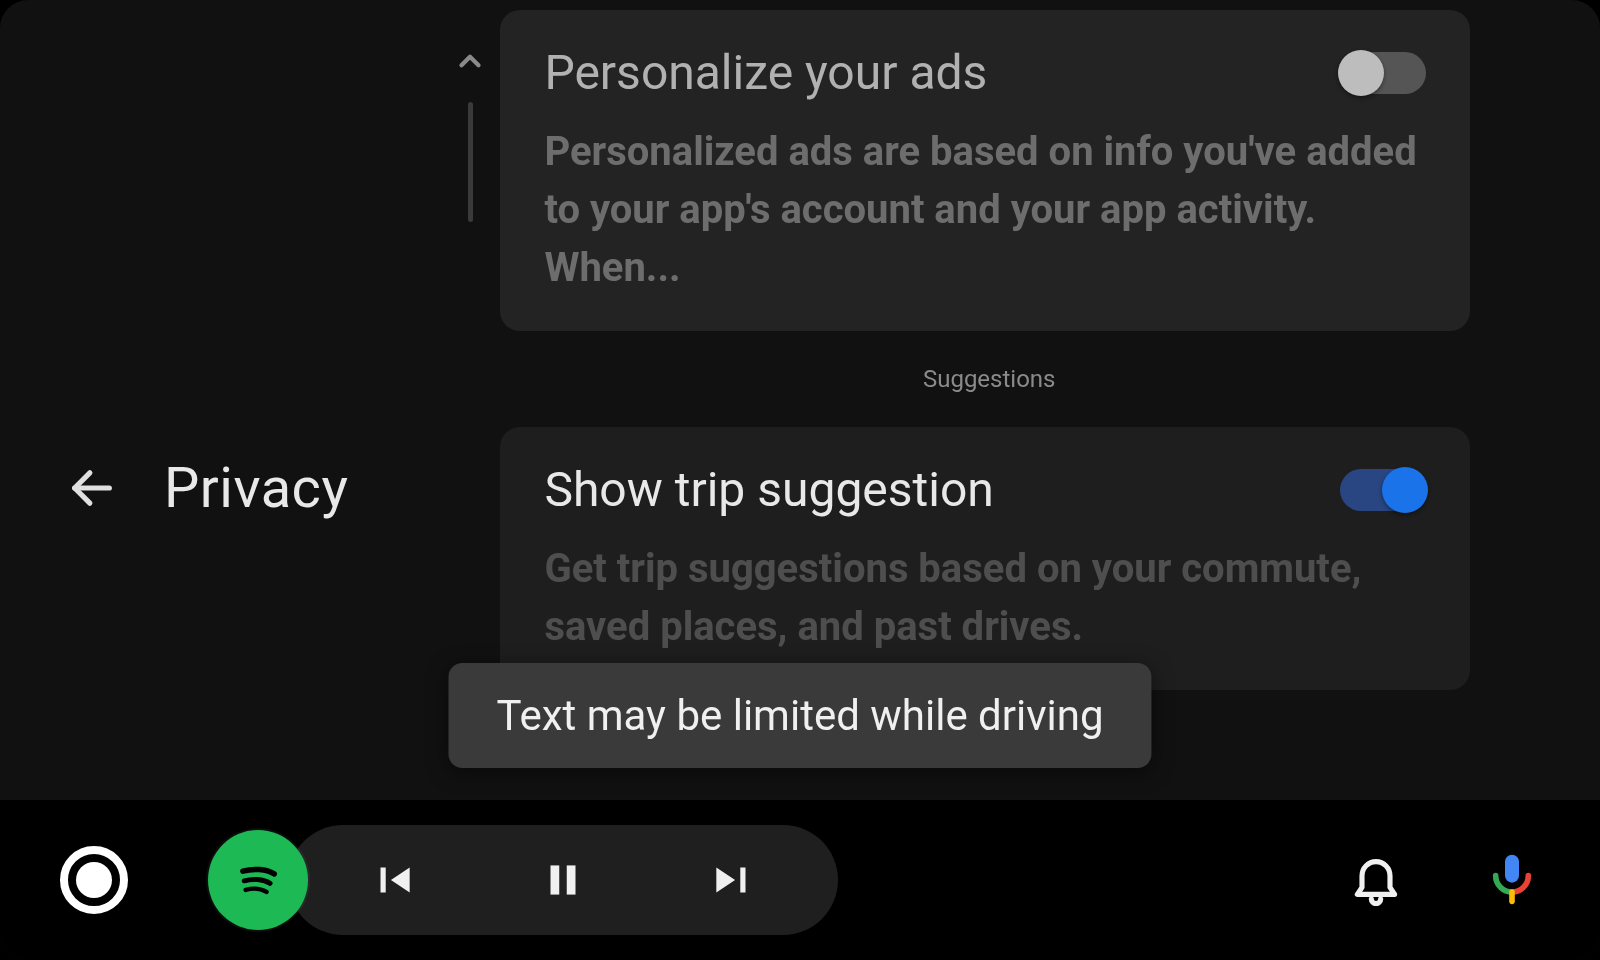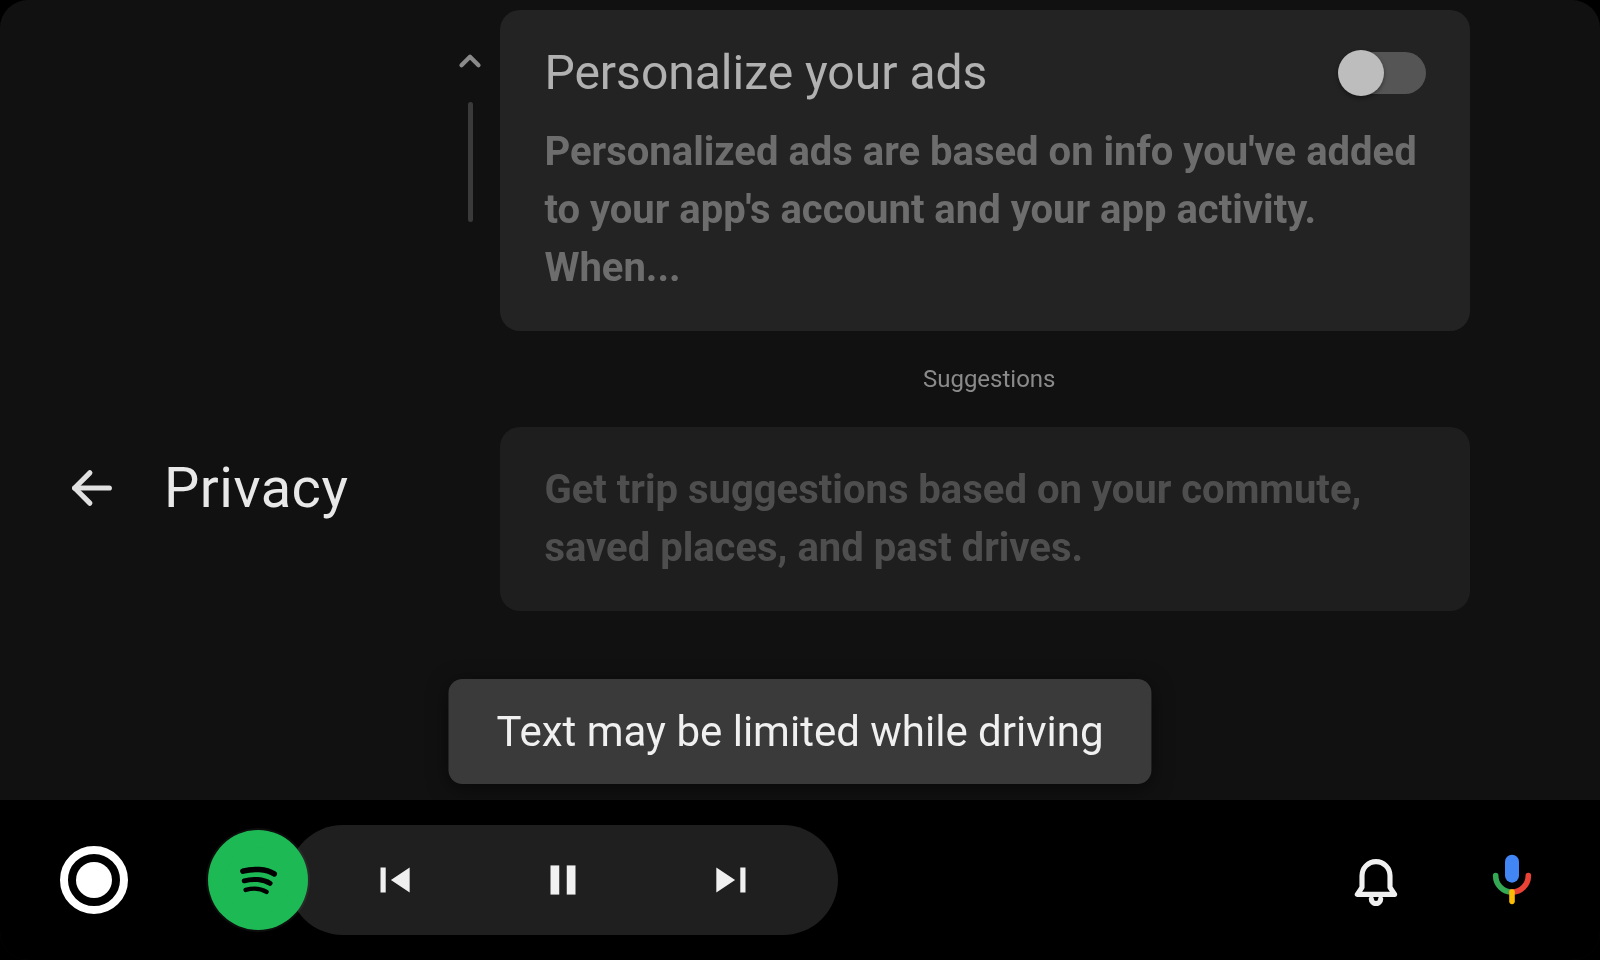--- a/index.html
+++ b/index.html
@@ -97,21 +97,21 @@
     box-shadow:0 2px 4px rgba(0,0,0,.4);
   }
   .toggle.off .track{background:var(--toggle-off-track);}
   .toggle.off .thumb{left:-2px;background:var(--toggle-off-thumb);}
   .toggle.on .track{background:#3367d6;opacity:.55;}
   .toggle.on .thumb{right:-2px;background:var(--toggle-on-thumb);}
 
   
   .toast{
     position:absolute;left:50%;transform:translateX(-50%);
-    bottom:176px;
+    bottom:192px;
     background:var(--toast-bg);
     color:#f0f0f0;font-size:42px;
     padding:28px 48px;border-radius:14px;
     box-shadow:0 4px 20px rgba(0,0,0,.5);
     white-space:nowrap;
   }
 
   
   .bottom-bar{
     position:absolute;left:0;right:0;bottom:0;height:160px;
@@ -183,20 +183,27 @@
             <div class="track"></div>
             <div class="thumb"></div>
           </div>
         </div>
         <div class="card-desc">Personalized ads are based on info you've added to your app's account and your app activity. When...</div>
       </div>
 
       <div class="section-label">Suggestions</div>
 
       <div class="card" style="background:var(--card-dim);">
+        <div class="card-row">
+          <div class="card-title">Show trip suggestion</div>
+          <div class="toggle on">
+            <div class="track"></div>
+            <div class="thumb"></div>
+          </div>
+        </div>
         <div class="card-desc" style="opacity:.45">Get trip suggestions based on your commute, saved places, and past drives.</div>
       </div>
     </div>
   </div>
 
   <div class="toast">
     <span>Text may be limited while driving</span>
   </div>
 
   <div class="bottom-bar">

